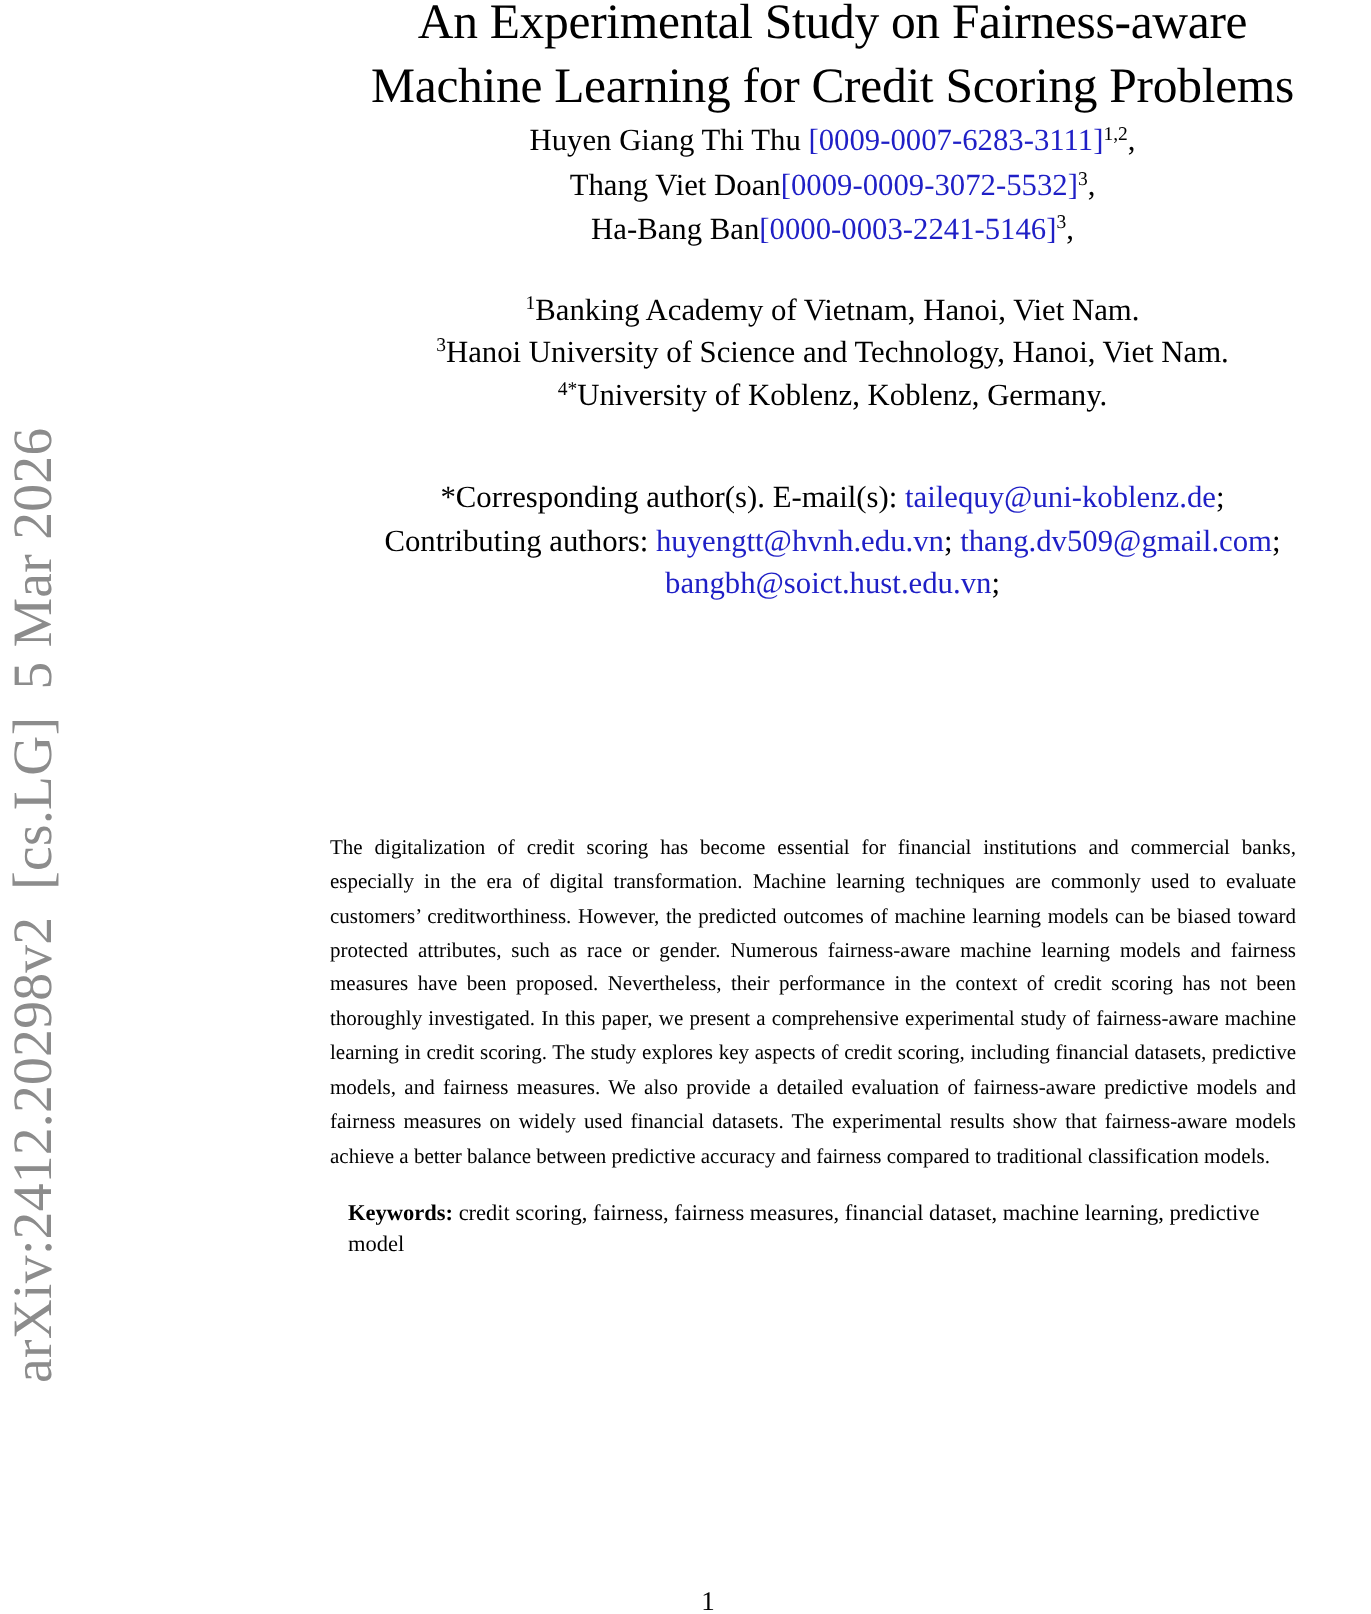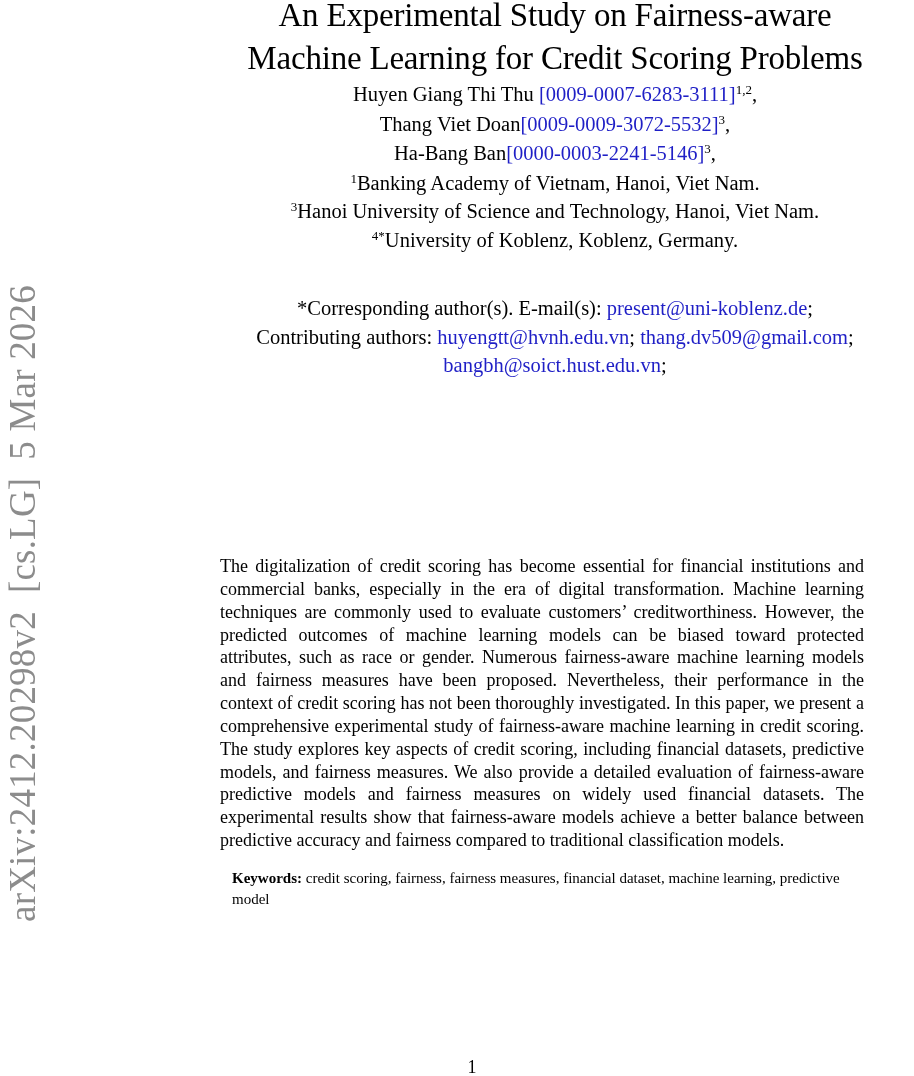--- a/index.html
+++ b/index.html
@@ -54,21 +54,21 @@
       line-height: 29.5px;
     }
     .authors .line { white-space: nowrap; }
     .orcid { color: #1f1fc6; }
     sup {
       font-size: 13px;
       line-height: 0;
       vertical-align: 7px;
     }
     .affiliations {
-      margin-top: 0;
+      margin-top: 24px;
       text-align: center;
       font-size: 20.5px;
       line-height: 28.6px;
     }
     .affiliations .line { white-space: nowrap; }
     .emails {
       margin-top: 40px;
       text-align: center;
       font-size: 20.5px;
       line-height: 28.6px;
@@ -82,21 +82,21 @@
       width: 644px;
     }
     .abstract-heading {
       text-align: center;
       font-weight: bold;
       font-size: 16.5px;
       line-height: 22px;
     }
     .abstract-body {
       margin-top: 4px;
-      font-size: 18px;
+      font-size: 14px;
       line-height: 22.85px;
       text-align: justify;
       hyphens: manual;
     }
     .keywords {
       margin-top: 16px;
       font-size: 15px;
       line-height: 21px;
       margin-left: 12px;
     }
@@ -151,21 +151,21 @@
     <div class="line">
       <sup>3</sup><span>Hanoi University of Science and Technology, Hanoi, Viet Nam.</span>
     </div>
     <div class="line">
       <sup>4*</sup><span>University of Koblenz, Koblenz, Germany.</span>
     </div>
   </div>
 
   <div class="emails">
     <div class="line">
-      <span>*Corresponding author(s). E-mail(s): </span><span class="email-link">present@uni-koblenz.de</span><span>;</span>
+      <span>*Corresponding author(s). E-mail(s): </span><span class="email-link">tailequy@uni-koblenz.de</span><span>;</span>
     </div>
     <div class="line">
       <span>Contributing authors: </span><span class="email-link">huyengtt@hvnh.edu.vn</span><span>;</span><span> </span><span class="email-link">thang.dv509@gmail.com</span><span>;</span>
     </div>
     <div class="line">
       <span class="email-link">bangbh@soict.hust.edu.vn</span><span>;</span>
     </div>
   </div>
 </div>
 

